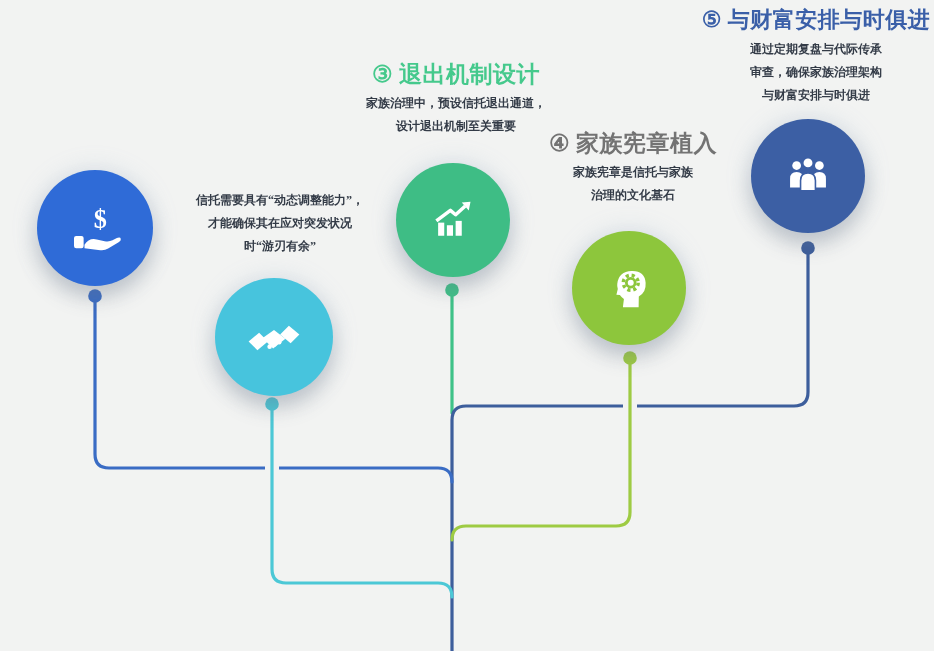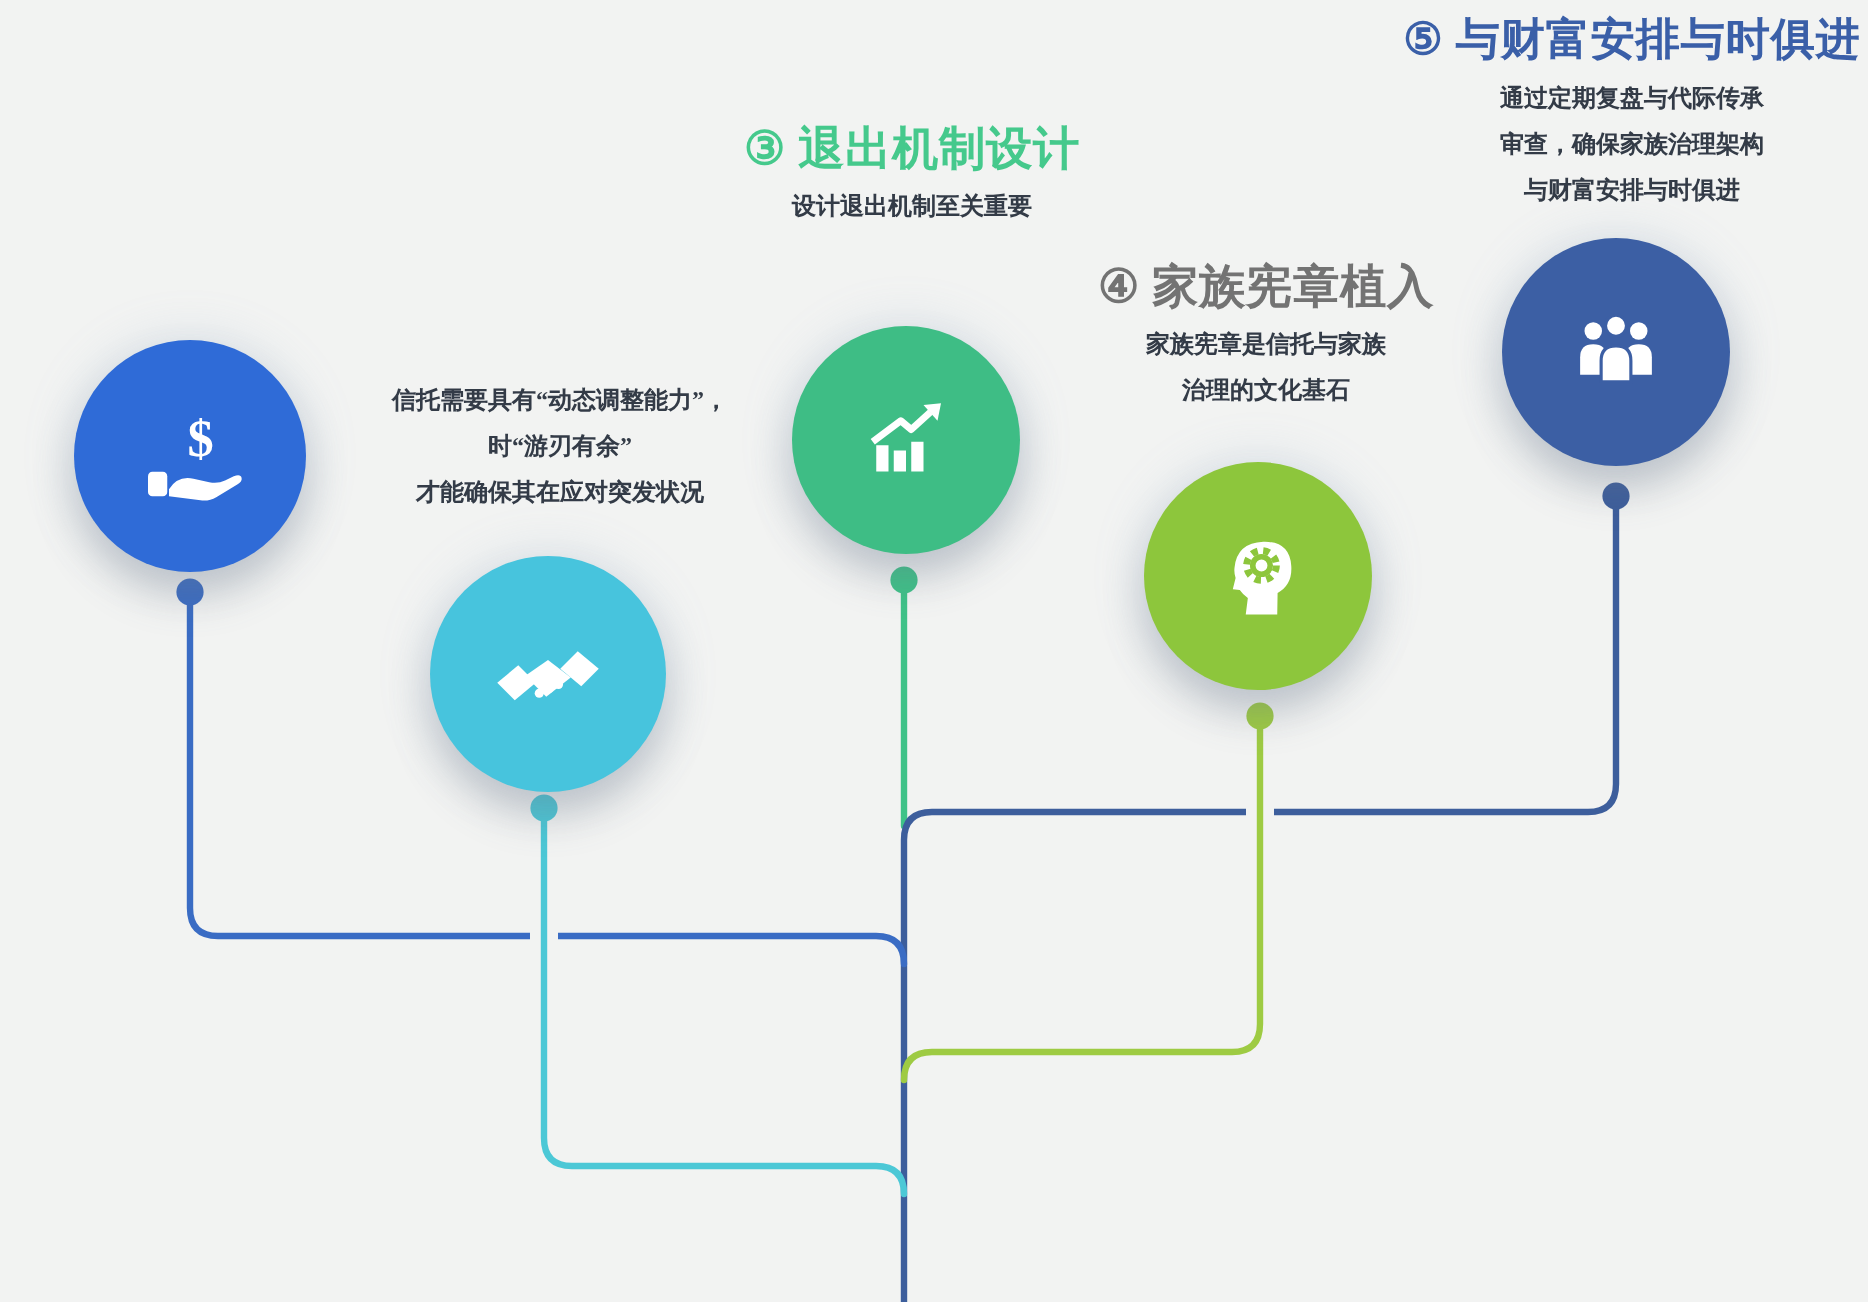--- a/index.html
+++ b/index.html
@@ -73,30 +73,31 @@
     <circle cx="272" cy="404" r="6.8" fill="#4cc8d6"></circle>
     <circle cx="452" cy="290" r="6.8" fill="#3fc288"></circle>
     <circle cx="630" cy="358" r="6.8" fill="#9ecb43"></circle>
     <circle cx="808" cy="248" r="6.8" fill="#3d5e9c"></circle>
   </svg>
 
 
   <div class="step-text t2">
     <div class="step-body">
       <div>信托需要具有“动态调整能力”，</div>
+      <div>才能确保其在应对突发状况</div>
       <div>时“游刃有余”</div>
-      <div>才能确保其在应对突发状况</div>
     </div>
   </div>
 
   <div class="step-text t3">
     <div class="step-title" style="color: rgb(69, 201, 140);">
       <span class="num">③</span><span>退出机制设计</span>
     </div>
     <div class="step-body">
+      <div>家族治理中，预设信托退出通道，</div>
       <div>设计退出机制至关重要</div>
     </div>
   </div>
 
   <div class="step-text t4">
     <div class="step-title" style="color: #737373;">
       <span class="num">④</span><span>家族宪章植入</span>
     </div>
     <div class="step-body">
       <div>家族宪章是信托与家族</div>

